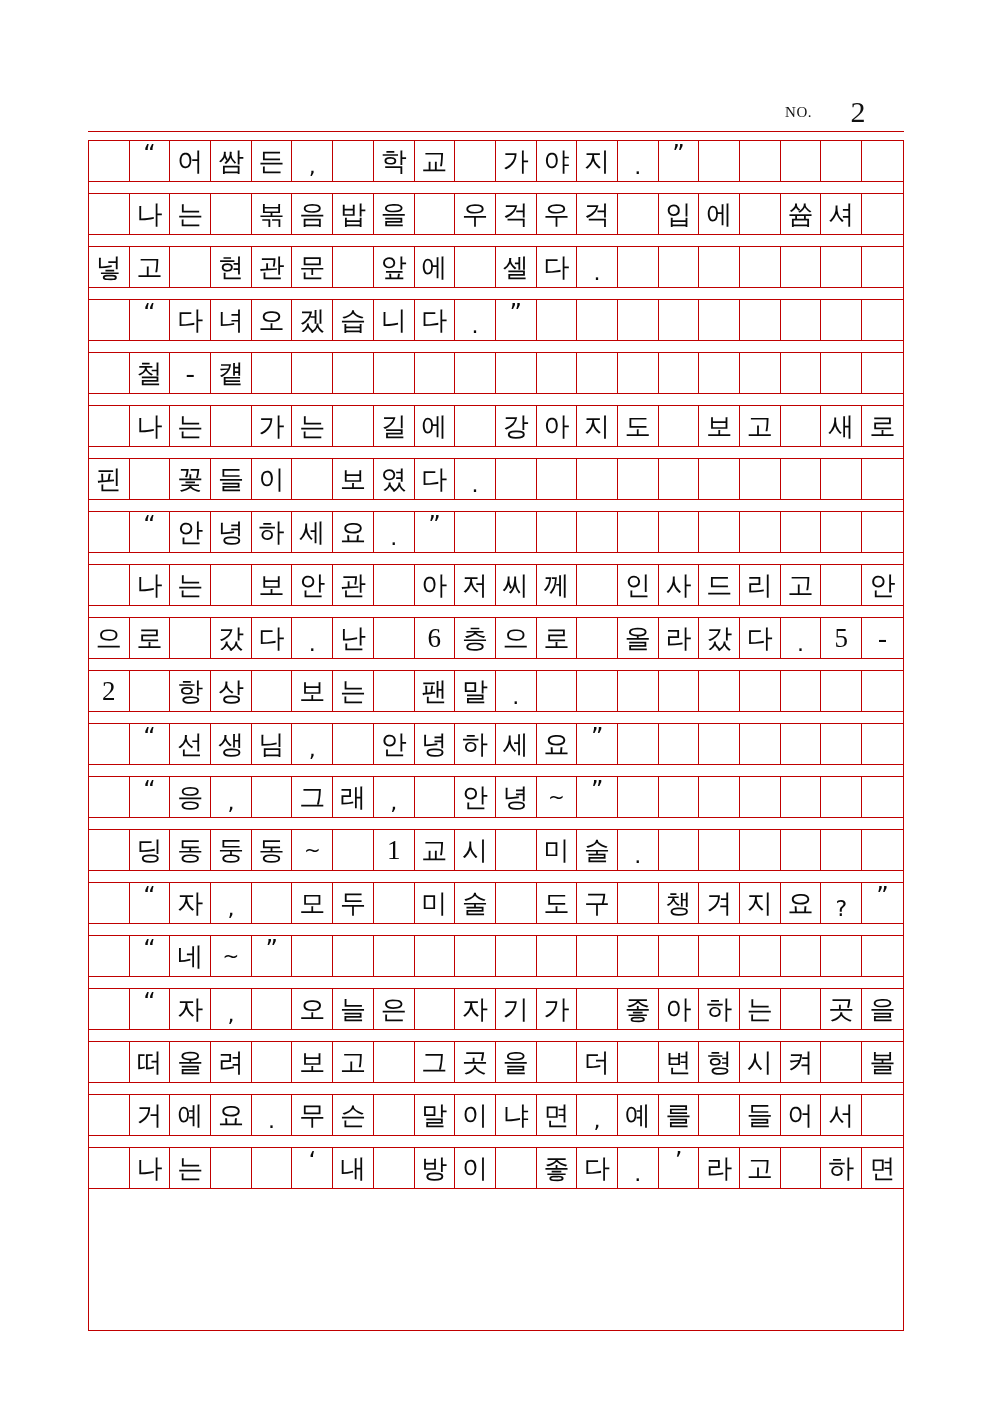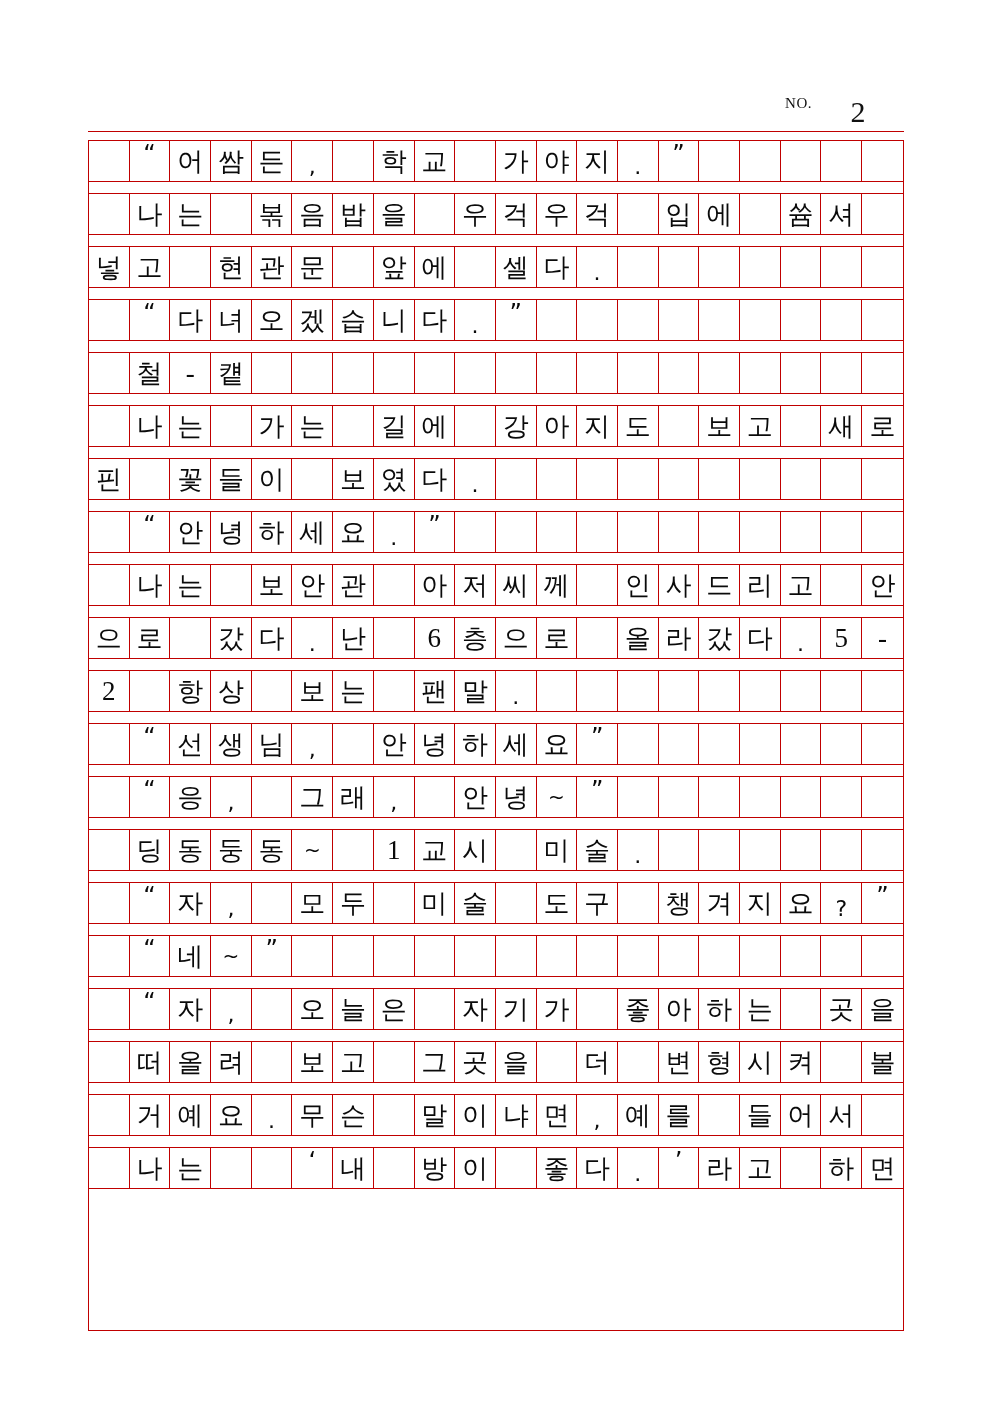--- a/index.html
+++ b/index.html
@@ -32,21 +32,21 @@
     left: 88px;
     top: 96px;
     width: 816px;
     height: 36px;
   }
   .header-inner {
     position: absolute;
     right: 0;
     bottom: 3px;
     display: flex;
-    align-items: flex-start;
+    align-items: center;
     gap: 0px;
   }
   .no-label {
     font-family: "Liberation Serif", "DejaVu Serif", serif;
     font-size: 15px;
     letter-spacing: 0.5px;
     color: #111111;
   }
   .no-value {
     font-family: "Liberation Serif", "DejaVu Serif", serif;

